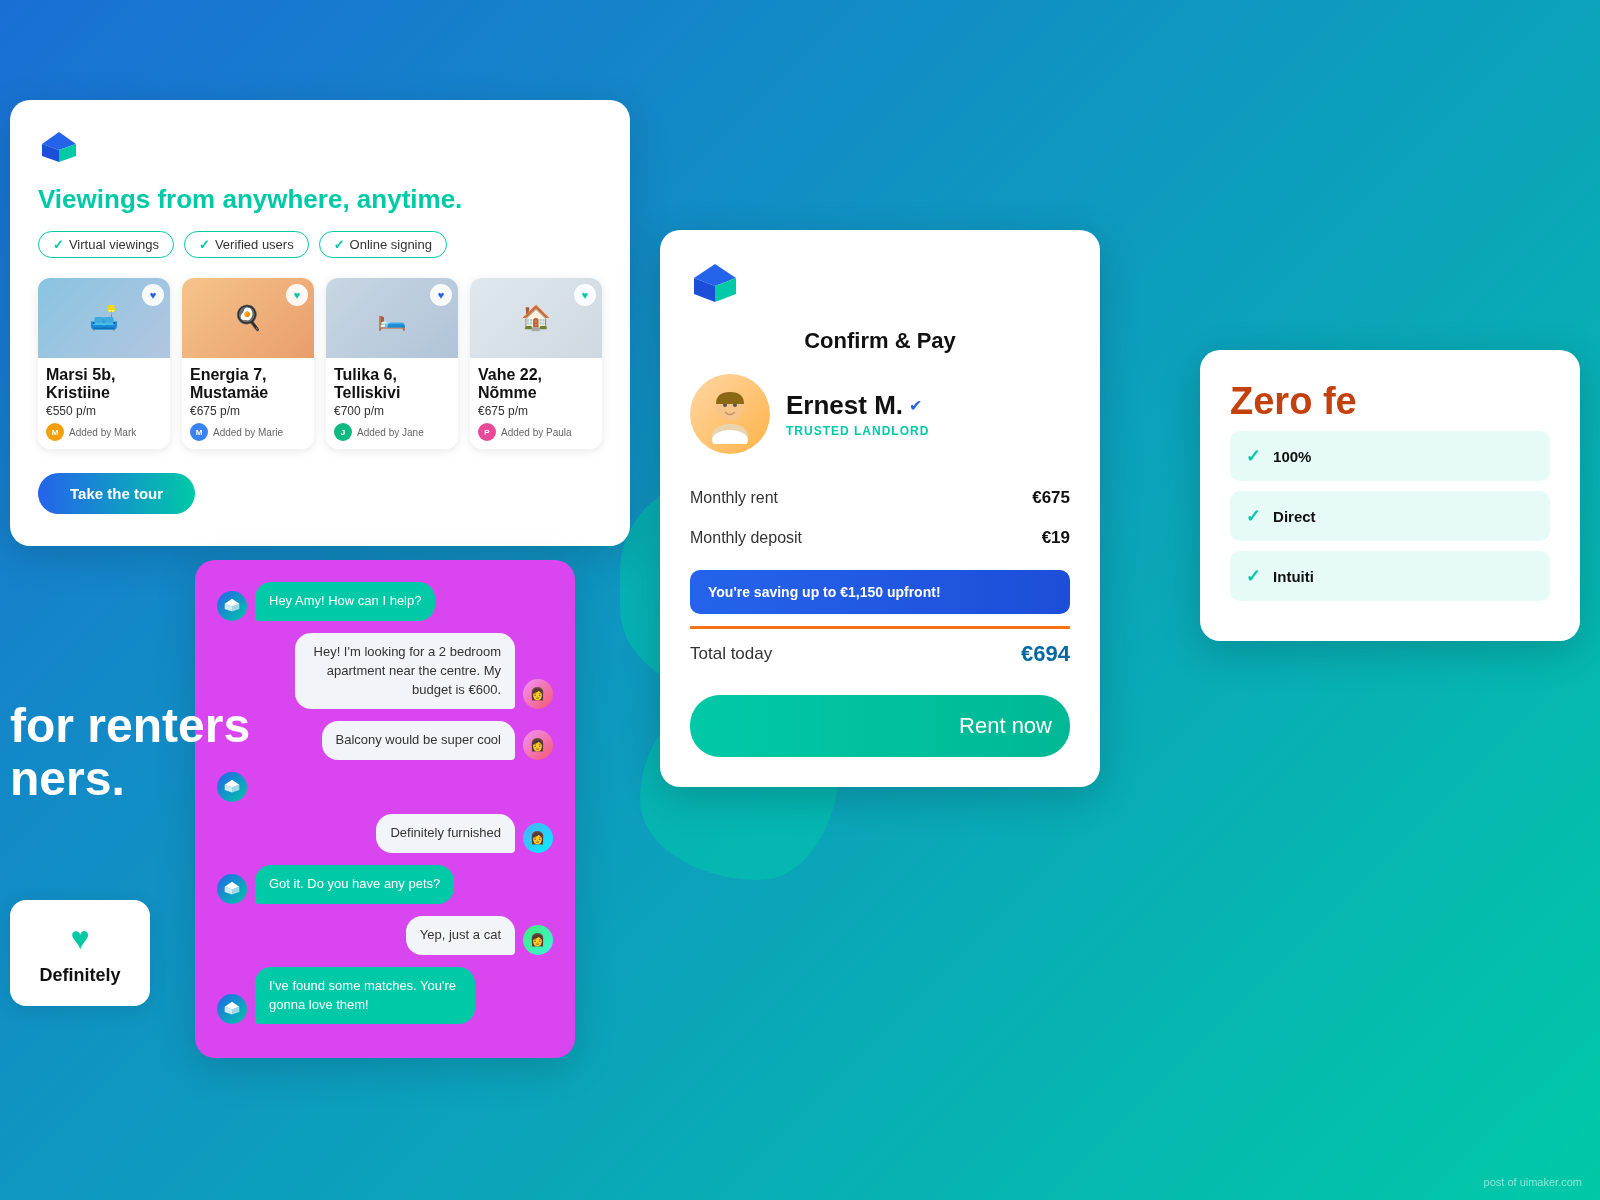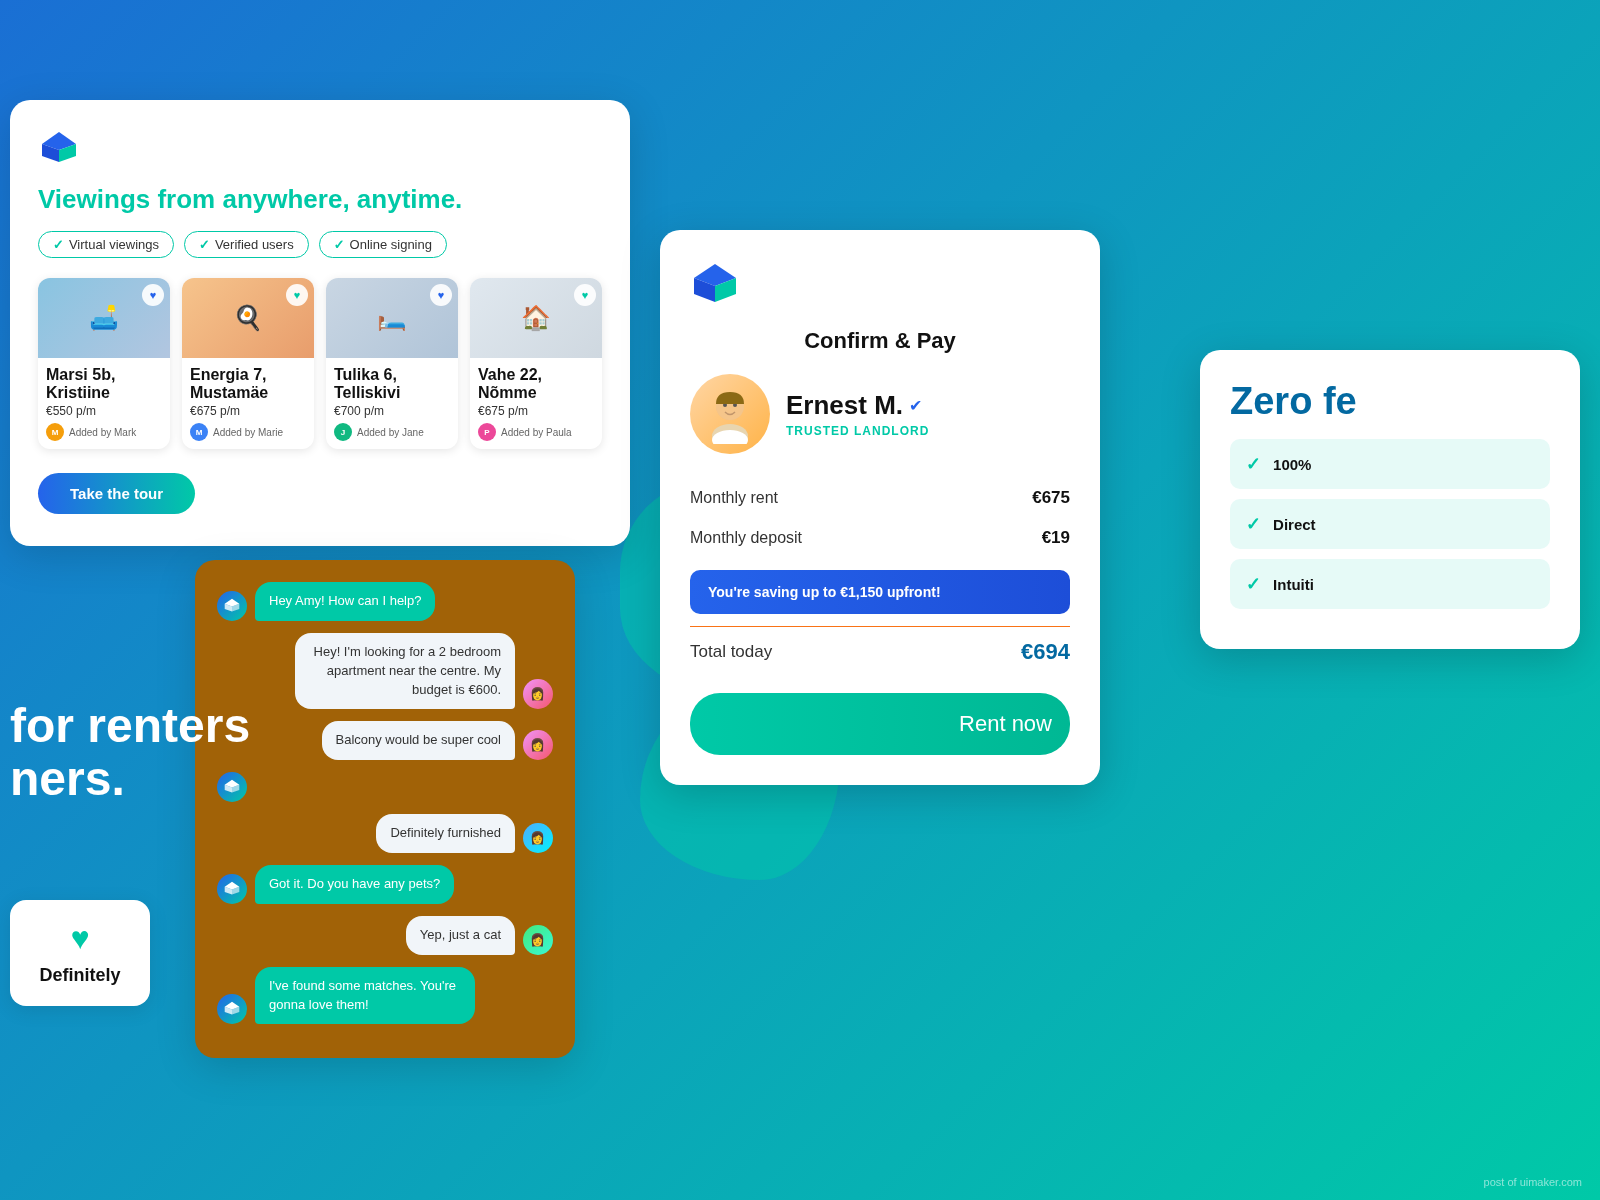--- a/index.html
+++ b/index.html
@@ -197,21 +197,21 @@
       font-size: 14px;
       font-weight: 600;
       margin: 12px 0;
     }
     .total-row {
       display: flex;
       justify-content: space-between;
       align-items: center;
       padding: 12px 0;
       font-size: 17px;
-      border-top: 1px solid #f97316;
+      border-top: 3px solid #f97316;
       margin-bottom: 16px;
     }
     .total-row .label { color: #333; }
     .total-row .amount { font-weight: 800; color: #0369a1; font-size: 22px; }
     .rent-btn {
       width: 100%;
       background: linear-gradient(90deg, #00c9a7, #00b894);
       color: #fff;
       border: none;
       border-radius: 30px;
@@ -221,21 +221,21 @@
       cursor: pointer;
       text-align: right;
     }
 
     
     .card-chat {
       position: absolute;
       top: 560px;
       left: 195px;
       width: 380px;
-      background: #a16207;
+      background: #d946ef;
       border-radius: 20px;
       padding: 22px 22px 22px 22px;
       box-shadow: 0 10px 40px rgba(0,0,0,0.15);
       overflow: hidden;
       max-height: 600px;
     }
     .chat-message {
       margin-bottom: 12px;
       display: flex;
       align-items: flex-end;
@@ -294,22 +294,22 @@
       left: 1200px;
       width: 380px;
       background: #fff;
       border-radius: 20px;
       padding: 30px 30px 30px 30px;
       box-shadow: 0 10px 40px rgba(0,0,0,0.18);
     }
     .zero-title {
       font-size: 38px;
       font-weight: 900;
-      color: #0369a1;
-      margin-bottom: 16px;
+      color: #c2410c;
+      margin-bottom: 8px;
     }
     .zero-item {
       display: flex;
       align-items: center;
       gap: 12px;
       background: #e6faf7;
       border-radius: 10px;
       padding: 14px 16px;
       margin-bottom: 10px;
       font-size: 15px;

